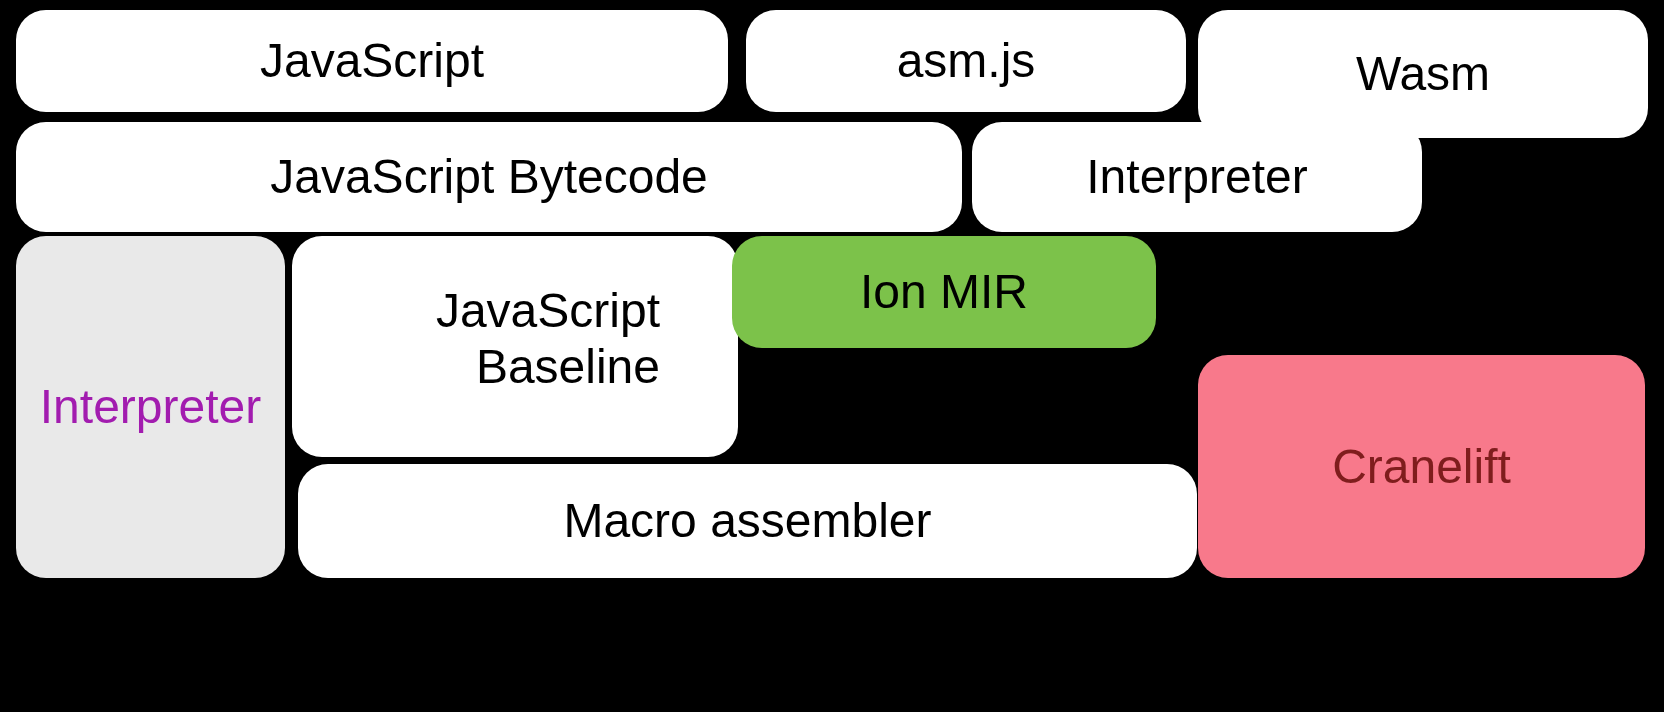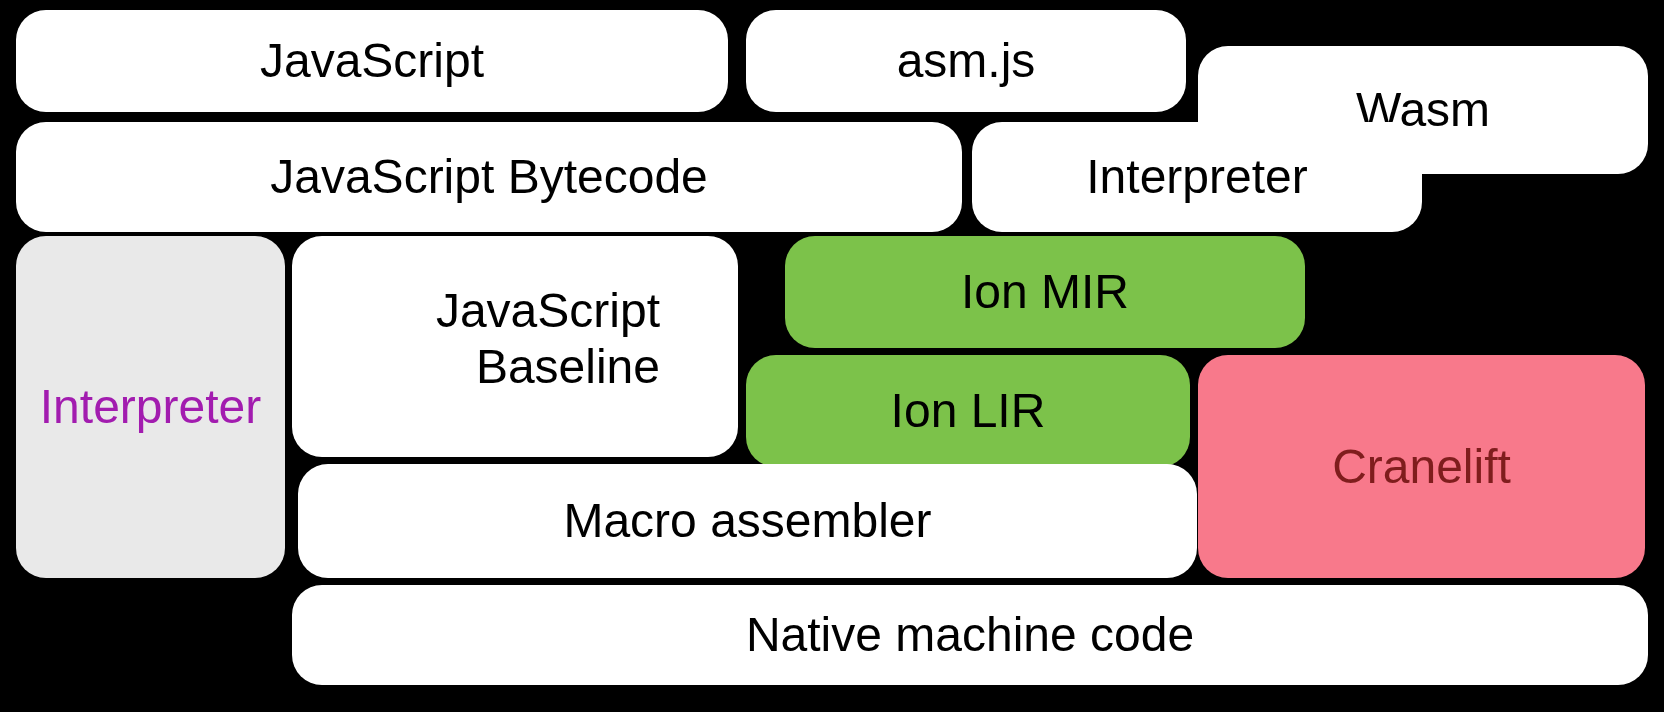--- a/index.html
+++ b/index.html
@@ -29,27 +29,27 @@
     line-height: 1.15;
     text-align: right;
   }
   .label {
     display: block;
     white-space: nowrap;
   }
   
   .n-javascript   { left: 16px;   top: 10px;  width: 712px;  height: 102px; }
   .n-asmjs        { left: 746px;  top: 10px;  width: 440px;  height: 102px; }
-  .n-wasm         { left: 1198px; top: 10px;  width: 450px;  height: 128px; margin-top: 36px; }
+  .n-wasm         { left: 1198px; top: 10px;  width: 450px;  height: 128px; }
   .n-bytecode     { left: 16px;   top: 122px; width: 946px;  height: 110px; }
   .n-baldrmonkey  { left: 972px;  top: 122px; width: 450px;  height: 110px; }
   .n-interpreter  { left: 16px;   top: 236px; width: 269px;  height: 342px; }
   .n-baseline     { left: 292px;  top: 236px; width: 446px;  height: 221px; padding-bottom: 16px; }
   .n-baseline .label { white-space: normal; max-width: 290px; }
-  .n-ionmir       { left: 785px;  top: 236px; width: 520px;  height: 112px; }
+  .n-ionmir       { left: 732px;  top: 236px; width: 424px;  height: 112px; }
   .n-ionlir       { left: 746px;  top: 355px; width: 444px;  height: 112px; }
   .n-cranelift    { left: 1198px; top: 355px; width: 447px;  height: 223px; }
   .n-macro        { left: 298px;  top: 464px; width: 899px;  height: 114px; }
   .n-native       { left: 292px;  top: 585px; width: 1356px; height: 100px; }
 </style>
 </head>
 <body style="background-color: rgb(0, 0, 0);">
 
 <div class="stage">
 
@@ -78,29 +78,23 @@
   </div>
 
   <div class="node n-baseline" style="background-color: rgb(255, 255, 255);">
     <span class="label" style="color: rgb(0, 0, 0);">JavaScript Baseline</span>
   </div>
 
   <div class="node n-ionmir" style="background-color: rgb(124, 194, 74);">
     <span class="label" style="color: rgb(0, 0, 0);">Ion MIR</span>
   </div>
 
-  <div class="node n-ionlir" style="background-color: rgb(124, 194, 74);">
-    <span class="label" style="color: rgb(0, 0, 0);">Ion LIR</span>
-  </div>
 
   <div class="node n-cranelift" style="background-color: rgb(248, 121, 139);">
     <span class="label" style="color: #7f1d1d;">Cranelift</span>
   </div>
 
   <div class="node n-macro" style="background-color: rgb(255, 255, 255);">
     <span class="label" style="color: rgb(0, 0, 0);">Macro assembler</span>
   </div>
 
-  <div class="node n-native" style="background-color: rgb(255, 255, 255);">
-    <span class="label" style="color: rgb(0, 0, 0);">Native machine code</span>
-  </div>
 
 </div>
 
 </body></html>

